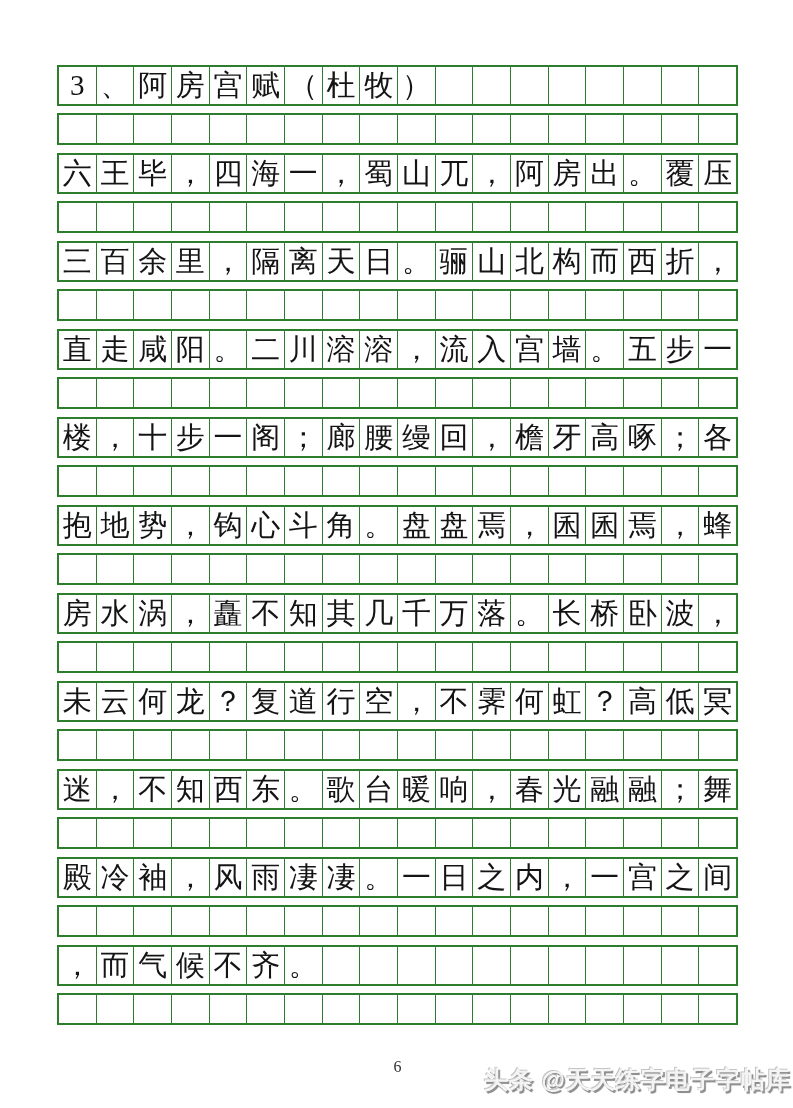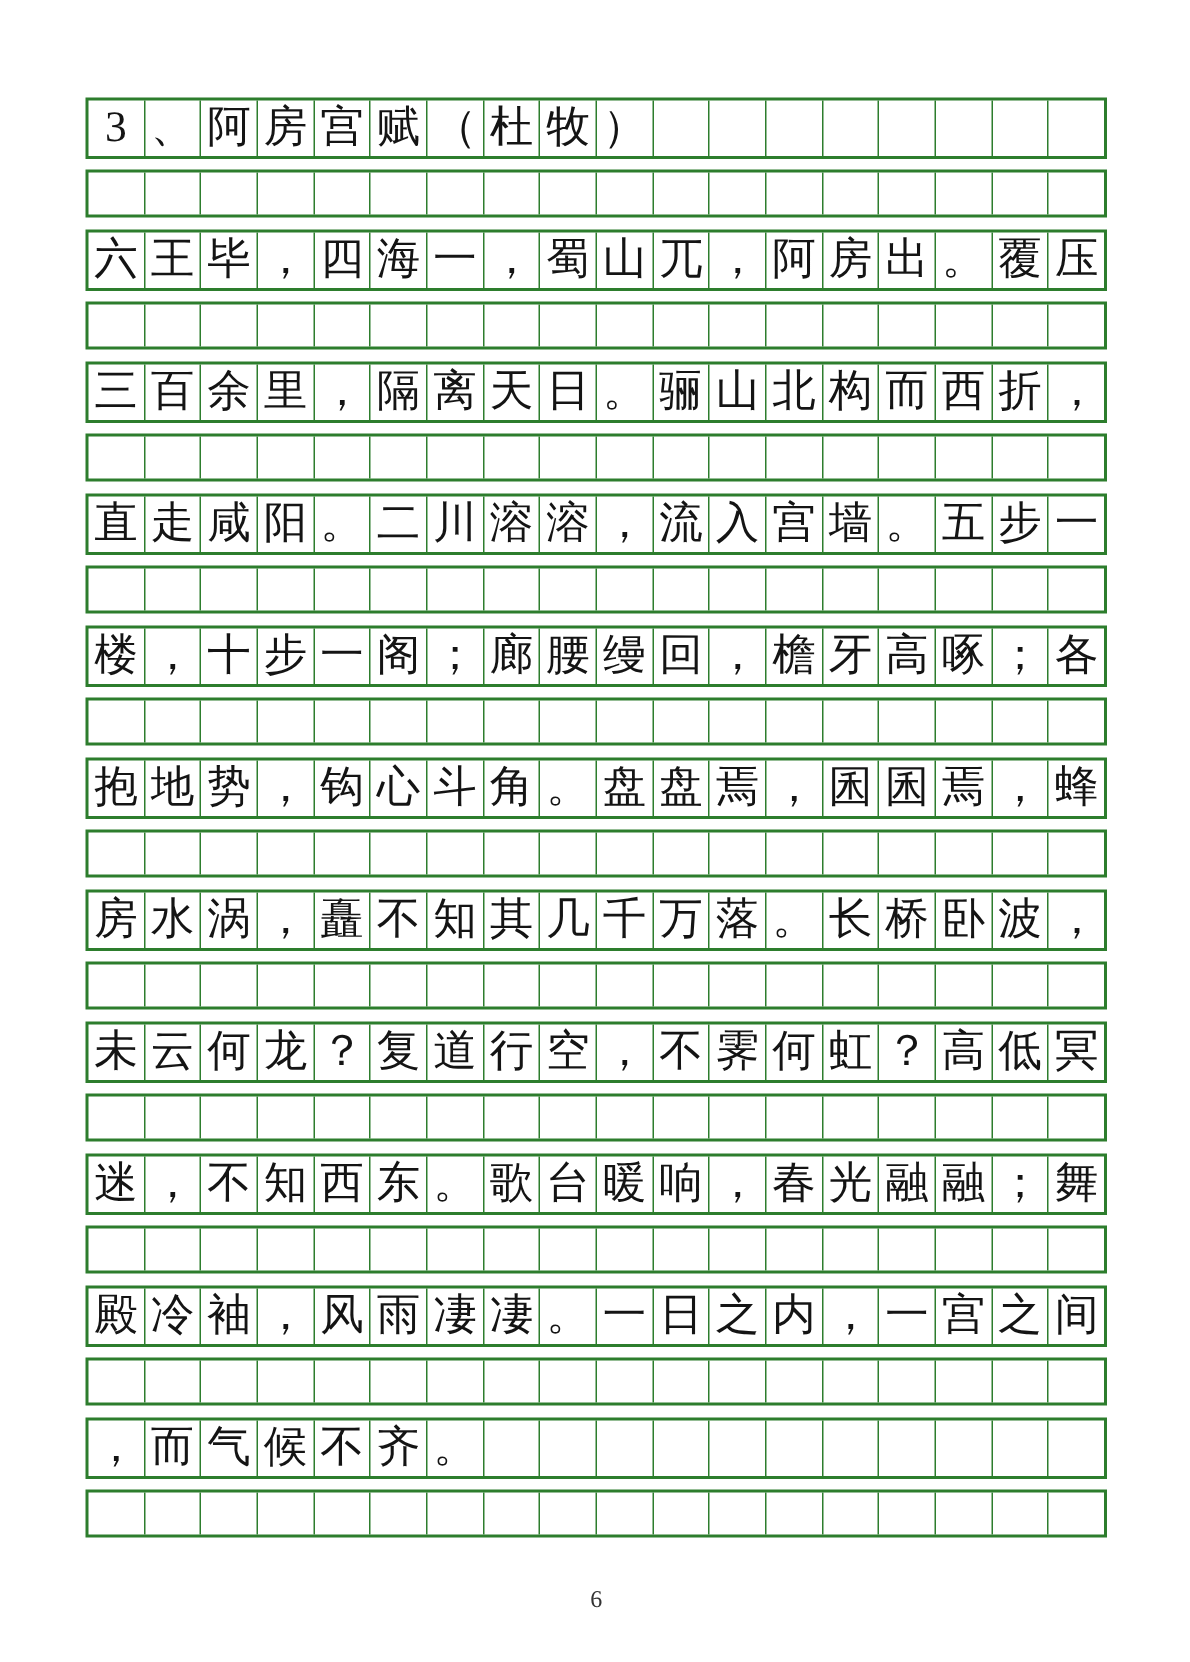--- a/index.html
+++ b/index.html
@@ -510,13 +510,14 @@
         <div class="cell"></div>
         <div class="cell"></div>
         <div class="cell"></div>
         <div class="cell"></div>
         <div class="cell"></div>
         <div class="cell"></div>
         <div class="cell"></div>
       </div>
     </div>
   <div class="footer-pagenum">6</div>
+  <div class="watermark">头条 @天天练字电子字帖库</div>
 </div>
 
 </body></html>

